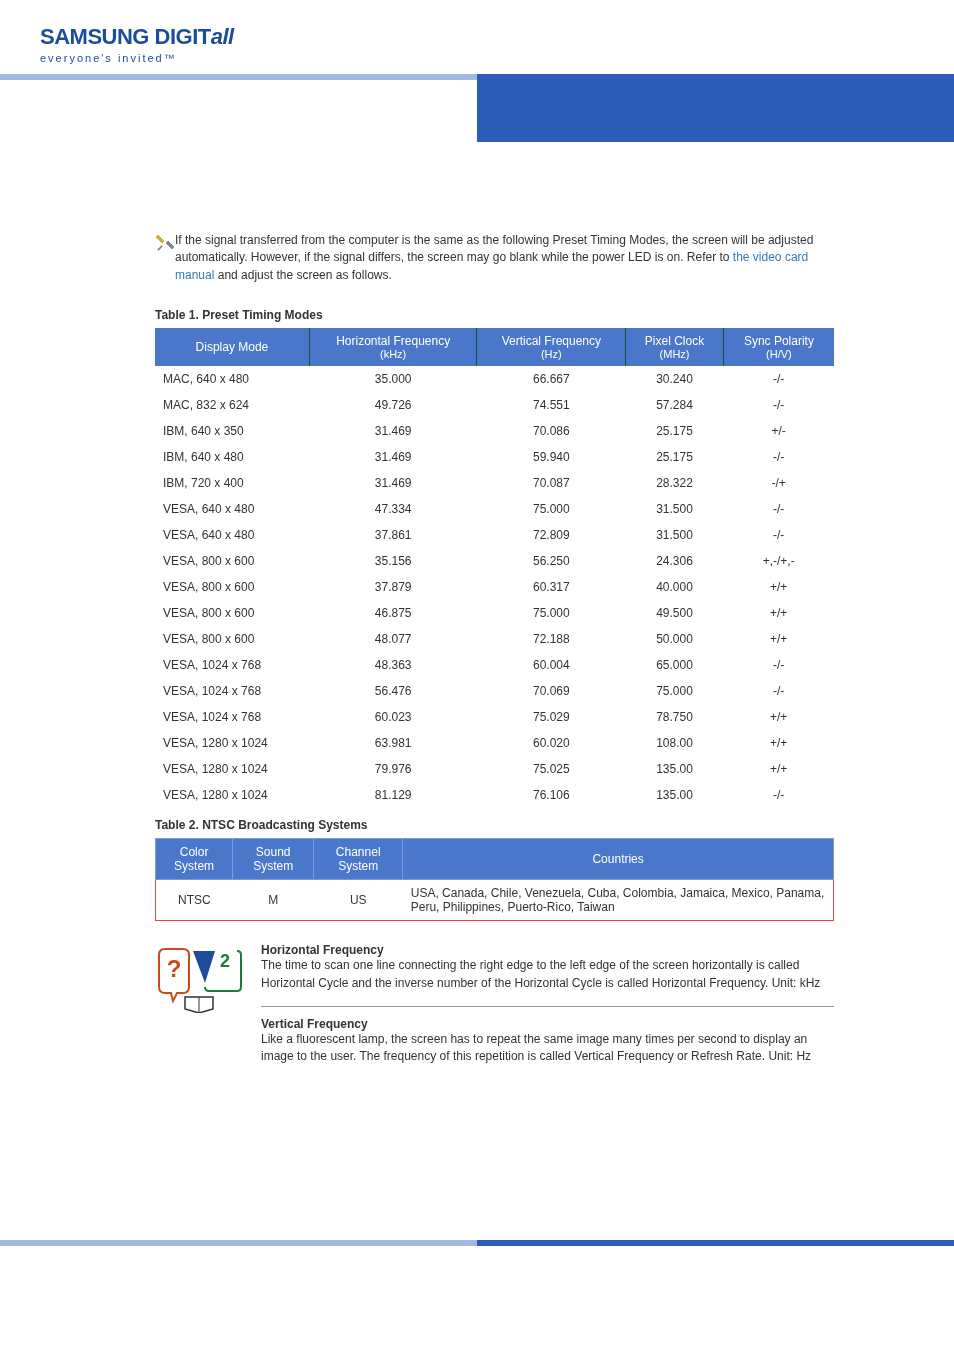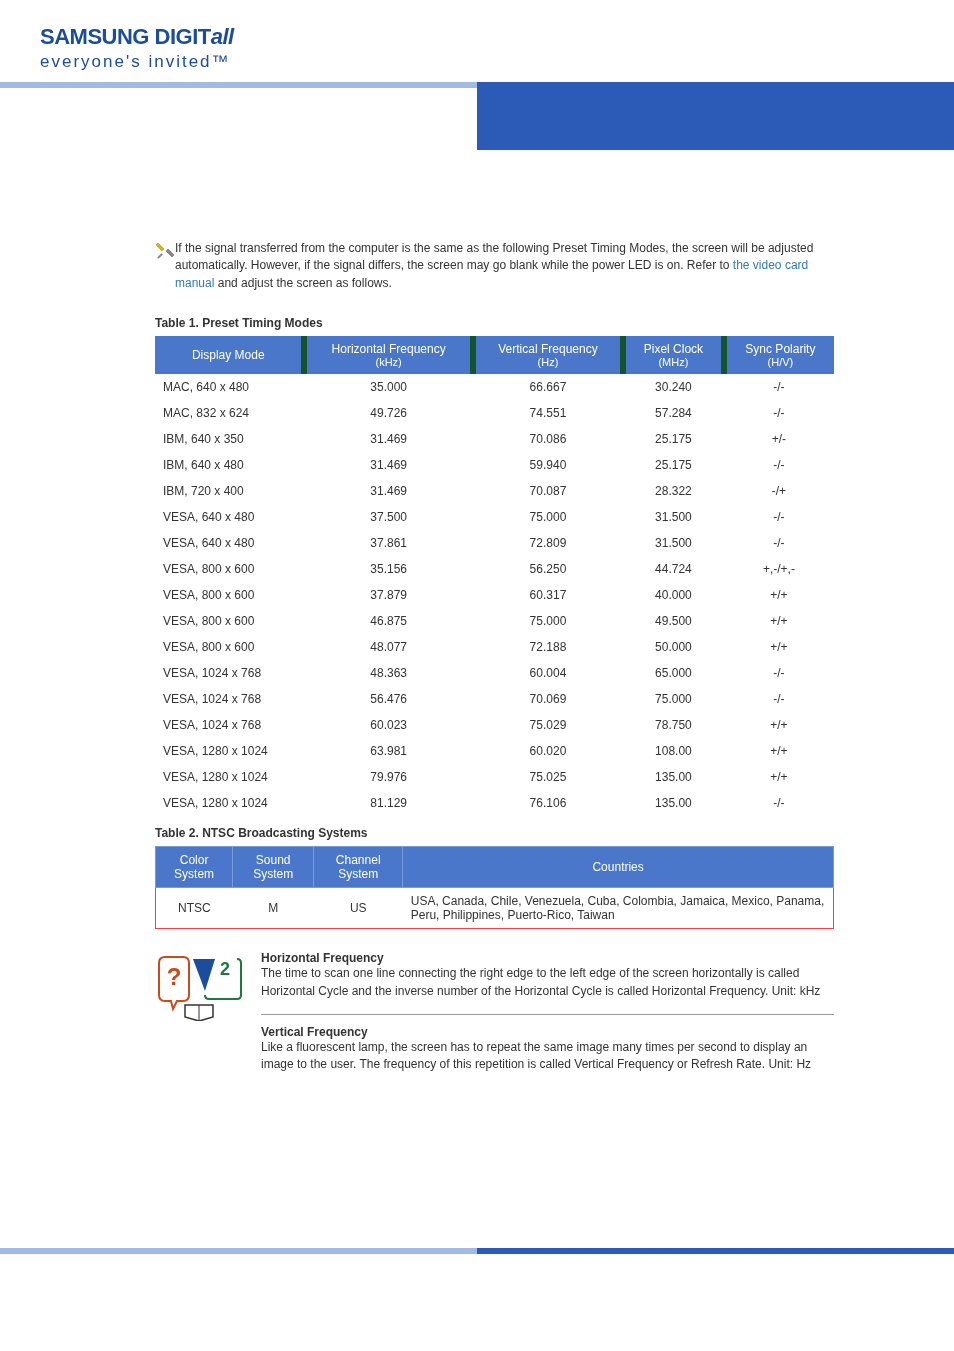--- a/index.html
+++ b/index.html
@@ -2,34 +2,34 @@
 <html><head>
 <meta charset="utf-8">
 <style>
   * { box-sizing: border-box; margin: 0; padding: 0; }
   body { font-family: Arial, Helvetica, sans-serif; font-size: 12px; color: #333; background: #fff; width: 954px; }
   .header { display: flex; flex-direction: column; }
   .logo-area { padding: 24px 0 10px 40px; }
   .logo-text { font-weight: bold; }
   .logo-brand { color: #1c4c9c; font-size: 22px; letter-spacing: -0.5px; }
   .logo-brand-italic { font-style: italic; }
-  .tagline { color: #1c4c9c; font-size: 17px; letter-spacing: 2px; margin-top: 2px; }
+  .tagline { color: #1c4c9c; font-size: 11px; letter-spacing: 2px; margin-top: 2px; }
   .bars { display: flex; height: 6px; }
   .bar-left { flex: 1; background: #a2b9e3; }
   .bar-right { flex: 1; background: #2b5bb7; }
   .subheader { display: flex; height: 62px; }
   .subheader-left { flex: 1; background: #fff; }
   .subheader-right { flex: 1; background: #2b5bb7; }
   .content { padding: 90px 120px 40px 155px; }
   .intro { display: flex; margin-bottom: 24px; }
   .intro-text { font-size: 12px; line-height: 1.45; color: #333; }
   .intro-text a { color: #337ab7; text-decoration: none; }
   .table-title { font-weight: bold; font-size: 12px; margin: 12px 0 6px 0; }
   table { width: 100%; border-collapse: collapse; font-size: 12px; }
-  th { background: #4a77c9; color: #fff; font-weight: normal; text-align: center; padding: 6px 8px; border-right: 6px solid #14532d; }
+  th { background: #4a77c9; color: #fff; font-weight: normal; text-align: center; padding: 6px 8px; border-right: 1px solid #14532d; }
   th:last-child { border-right: none; }
   th .sub { display: block; font-size: 11px; }
   td { padding: 6px 8px; color: #333; }
   .timing-table td { text-align: center; }
   .timing-table td:first-child { text-align: left; }
   .timing-table tr:nth-child(even) td { }
   .ntsc-table th { background: #4a77c9; border: 1px solid #7a9bd6; }
   .ntsc-table td { text-align: center; border: 0; }
   .ntsc-table td:last-child { text-align: left; }
   .ntsc-table { border: 1px solid #ef4444; margin-top: 4px; }
@@ -123,37 +123,37 @@
           </tr>
           <tr>
             <td>IBM, 720 x 400</td>
             <td>31.469</td>
             <td>70.087</td>
             <td>28.322</td>
             <td>-/+</td>
           </tr>
           <tr>
             <td>VESA, 640 x 480</td>
-            <td>37.500</td>
+            <td>47.334</td>
             <td>75.000</td>
             <td>31.500</td>
             <td>-/-</td>
           </tr>
           <tr>
             <td>VESA, 640 x 480</td>
             <td>37.861</td>
             <td>72.809</td>
             <td>31.500</td>
             <td>-/-</td>
           </tr>
           <tr>
             <td>VESA, 800 x 600</td>
             <td>35.156</td>
             <td>56.250</td>
-            <td>44.724</td>
+            <td>24.306</td>
             <td>+,-/+,-</td>
           </tr>
           <tr>
             <td>VESA, 800 x 600</td>
             <td>37.879</td>
             <td>60.317</td>
             <td>40.000</td>
             <td>+/+</td>
           </tr>
           <tr>

